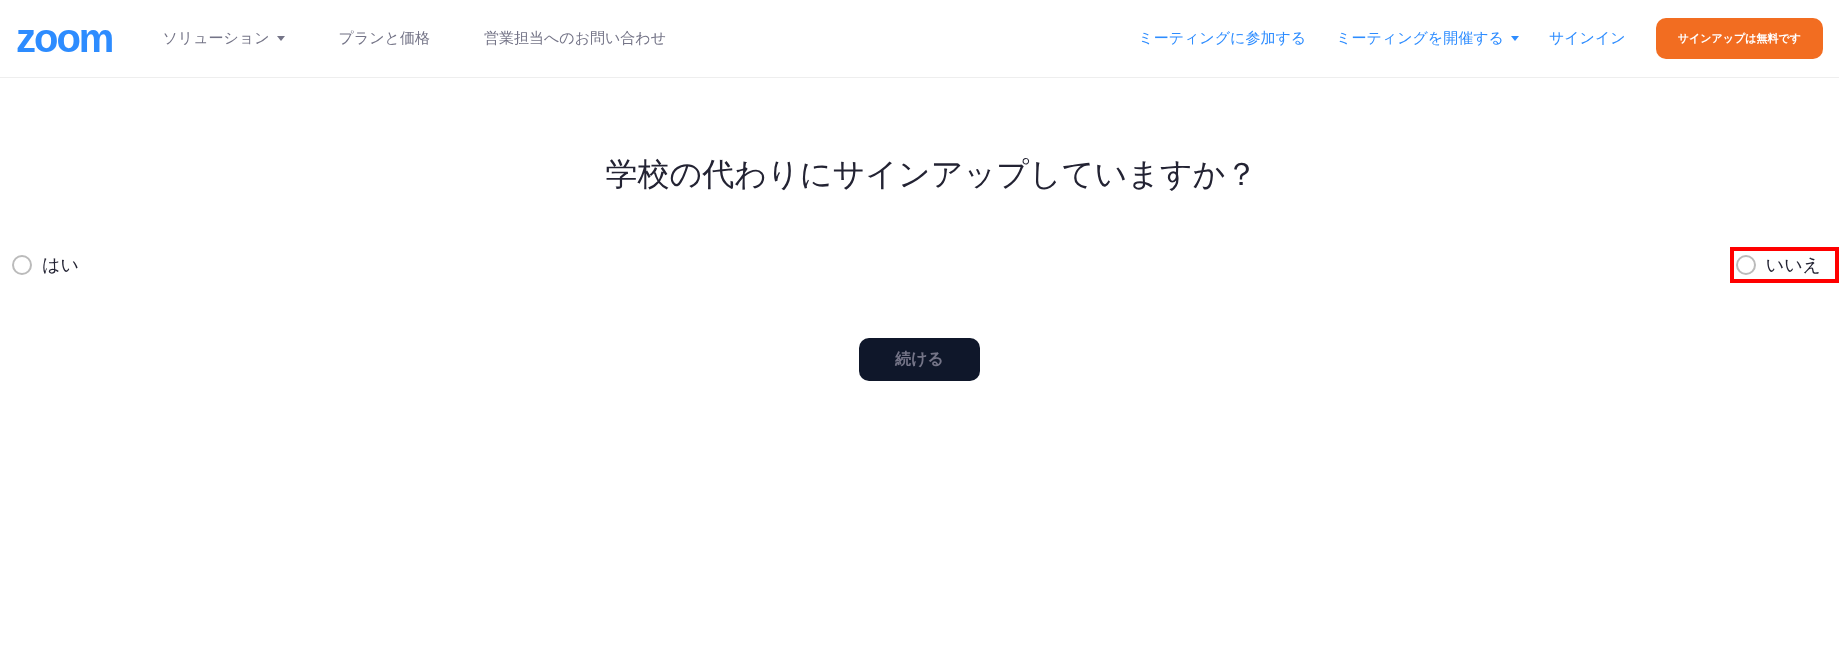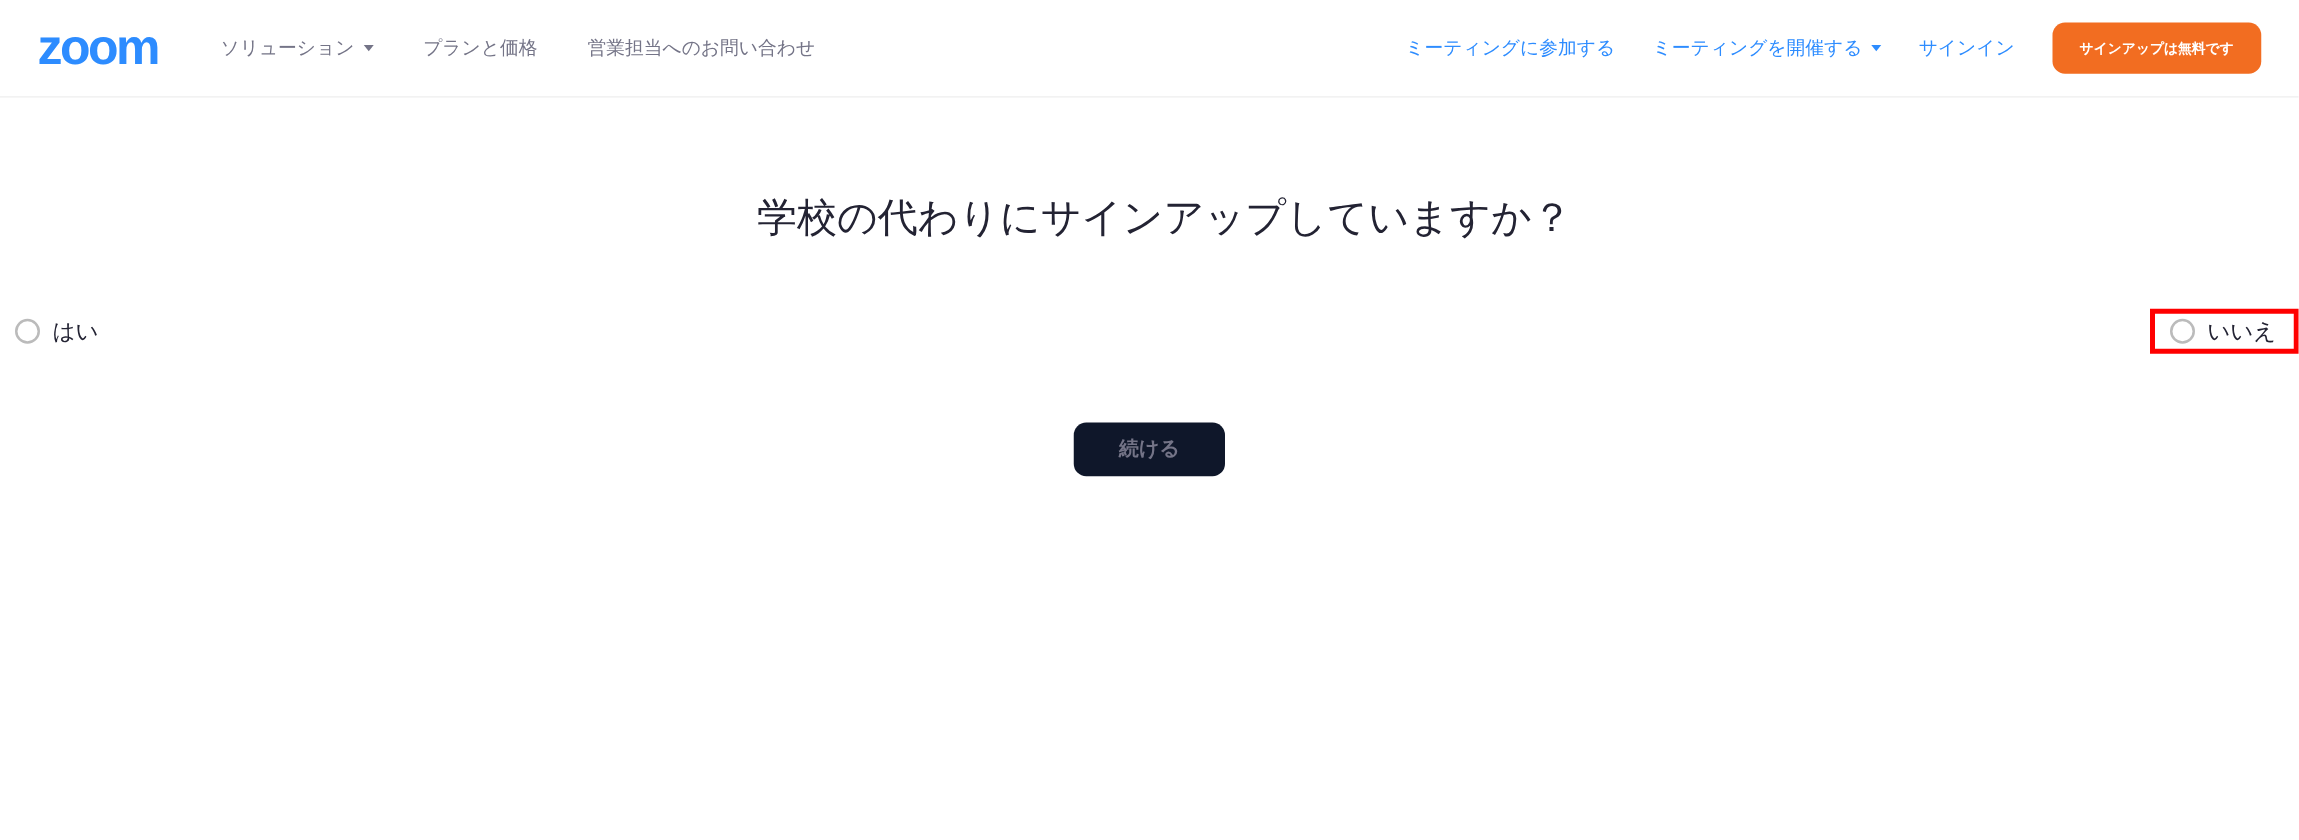--- a/index.html
+++ b/index.html
@@ -9,36 +9,36 @@
     }
     body {
       font-family: -apple-system, BlinkMacSystemFont, "Segoe UI", "Hiragino Sans", "Hiragino Kaku Gothic ProN", Meiryo, sans-serif;
       background: #ffffff;
       width: 1839px;
       height: 672px;
     }
     .header {
       display: flex;
       align-items: center;
-      padding: 0 30px;
+      padding: 0 16px;
       height: 78px;
       border-bottom: 1px solid #eeeeee;
     }
     .logo {
       color: #2d8cff;
       font-size: 40px;
       font-weight: 700;
       letter-spacing: -2px;
       margin-right: 50px;
       font-family: Arial, sans-serif;
     }
     .nav-left {
       display: flex;
       align-items: center;
-      gap: 40px;
+      gap: 54px;
     }
     .nav-item {
       color: #747487;
       font-size: 15px;
       font-weight: 500;
       cursor: pointer;
       display: flex;
       align-items: center;
       gap: 5px;
     }
@@ -96,21 +96,21 @@
     }
     .radio-option {
       display: flex;
       align-items: center;
       gap: 10px;
       cursor: pointer;
       padding: 6px 12px;
     }
     .radio-option.highlighted {
       border: 4px solid #ff0000;
-      padding: 2px 14px 2px 12px;
+      padding: 2px 14px 2px 2px;
     }
     .radio-circle {
       width: 20px;
       height: 20px;
       border: 2px solid #bbbbbb;
       border-radius: 50%;
       background: #ffffff;
     }
     .radio-label {
       font-size: 18px;

